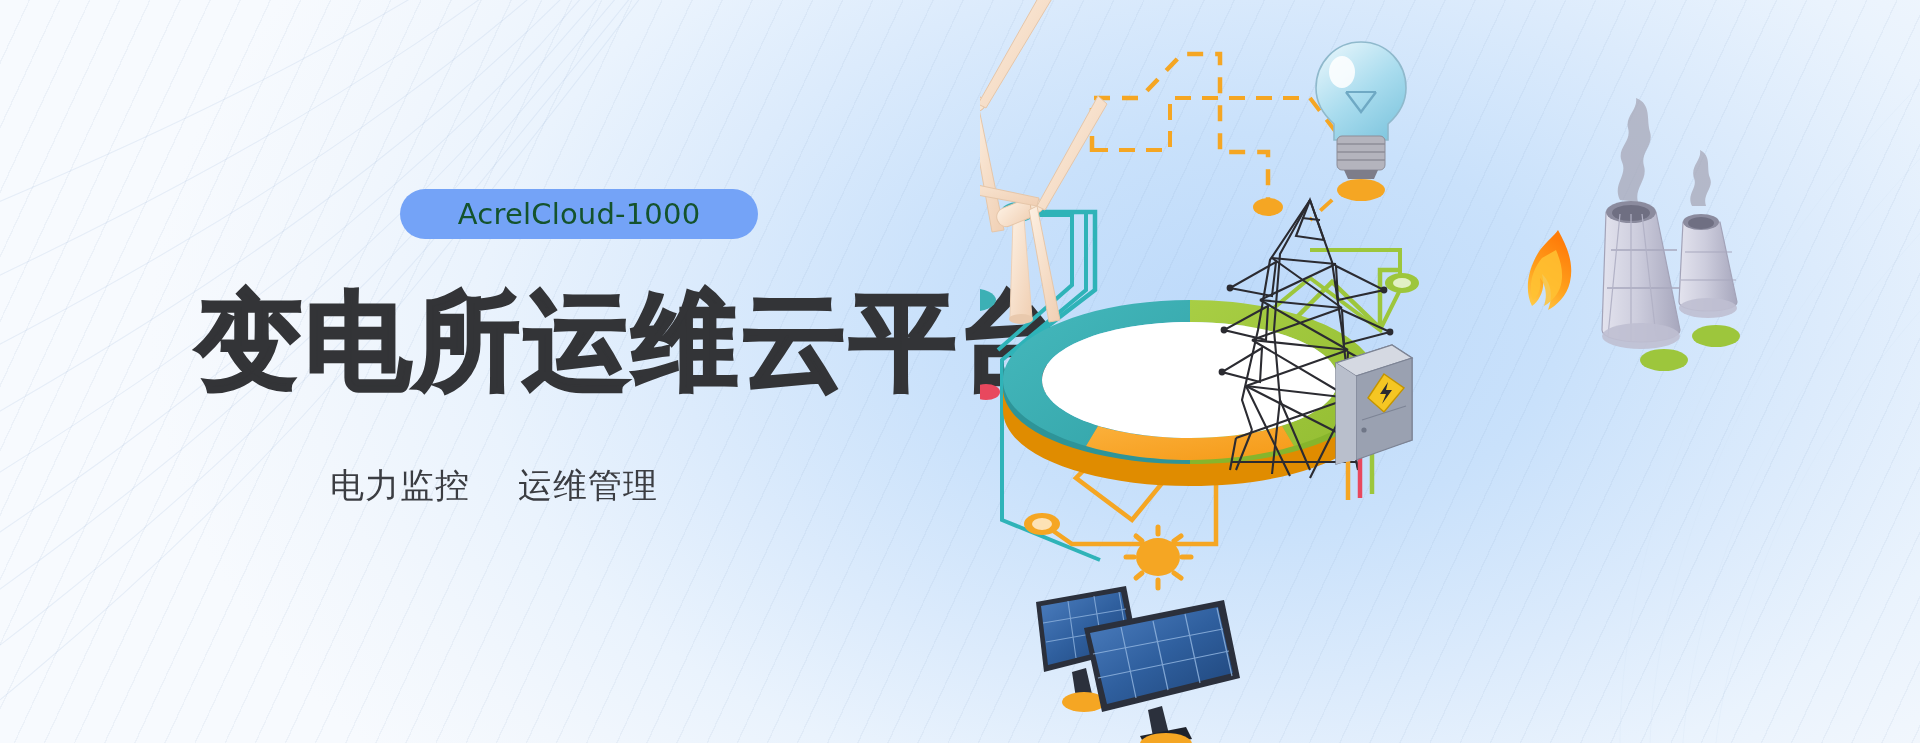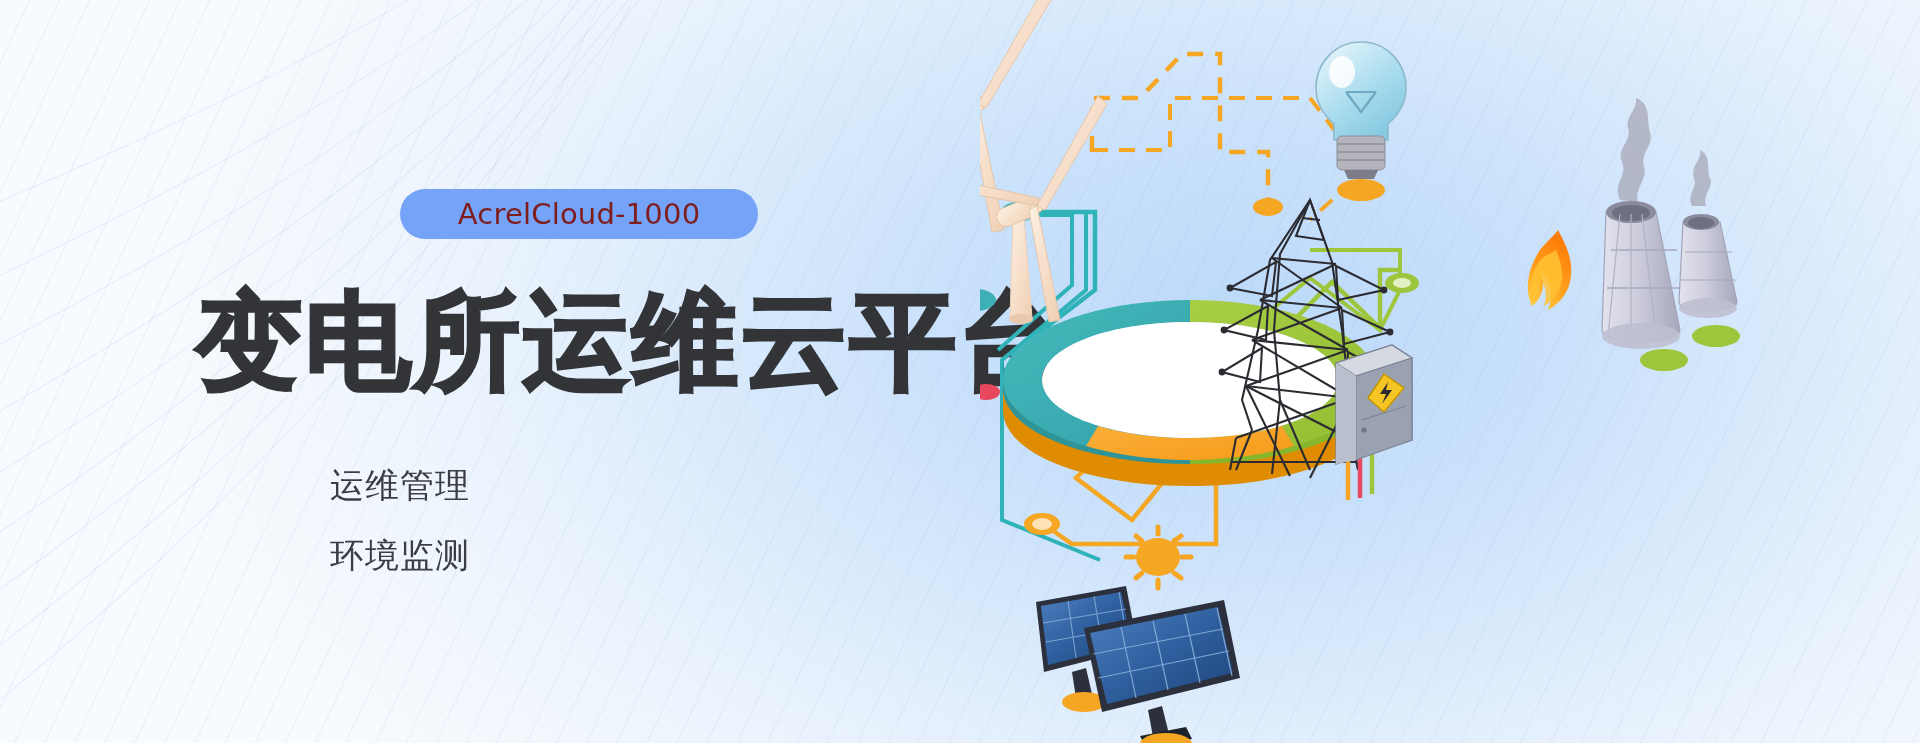--- a/index.html
+++ b/index.html
@@ -32,21 +32,21 @@
   }
 
   
   .text-col{position:absolute;left:0;top:0;width:1000px;height:743px;}
   .badge{
     position:absolute;left:400px;top:189px;width:358px;height:50px;
     background:#74a3f7;border-radius:25px;
     display:flex;align-items:center;justify-content:center;
   }
   .badge span{
-    color:#7f1d1d;font-size:29px;letter-spacing:.2px;
+    color:#14532d;font-size:29px;letter-spacing:.2px;
     font-family:"DejaVu Sans","Liberation Sans",sans-serif;
   }
   .headline{
     position:absolute;left:196px;top:286px;width:800px;
     font-size:106px;line-height:112px;font-weight:bold;color:#333437;
     letter-spacing:3px;white-space:nowrap;
     font-family:"DejaVu Sans","Liberation Sans",sans-serif;
     -webkit-text-stroke:3.2px #333437;
   }
   .features{position:absolute;left:330px;top:458px;width:620px;}
@@ -95,24 +95,24 @@
   <div class="text-col">
 
     <div class="badge">
       <span>AcrelCloud-1000</span>
     </div>
 
     <div class="headline">变电所运维云平台</div>
 
     <div class="features">
       <div class="feat-row">
+        <span>电力监控</span>
         <span>运维管理</span>
       </div>
       <div class="feat-row">
-        <span>环境监测</span>
       </div>
     </div>
   </div>
 
   <div class="illu">
     <svg width="940" height="743" viewBox="0 0 940 743">
       <defs>
         <linearGradient id="gTealTop" x1="0" y1="0" x2="1" y2="1">
           <stop offset="0" stop-color="#45b9bd"></stop>
             <stop offset="1" stop-color="#33a3a8"></stop>

